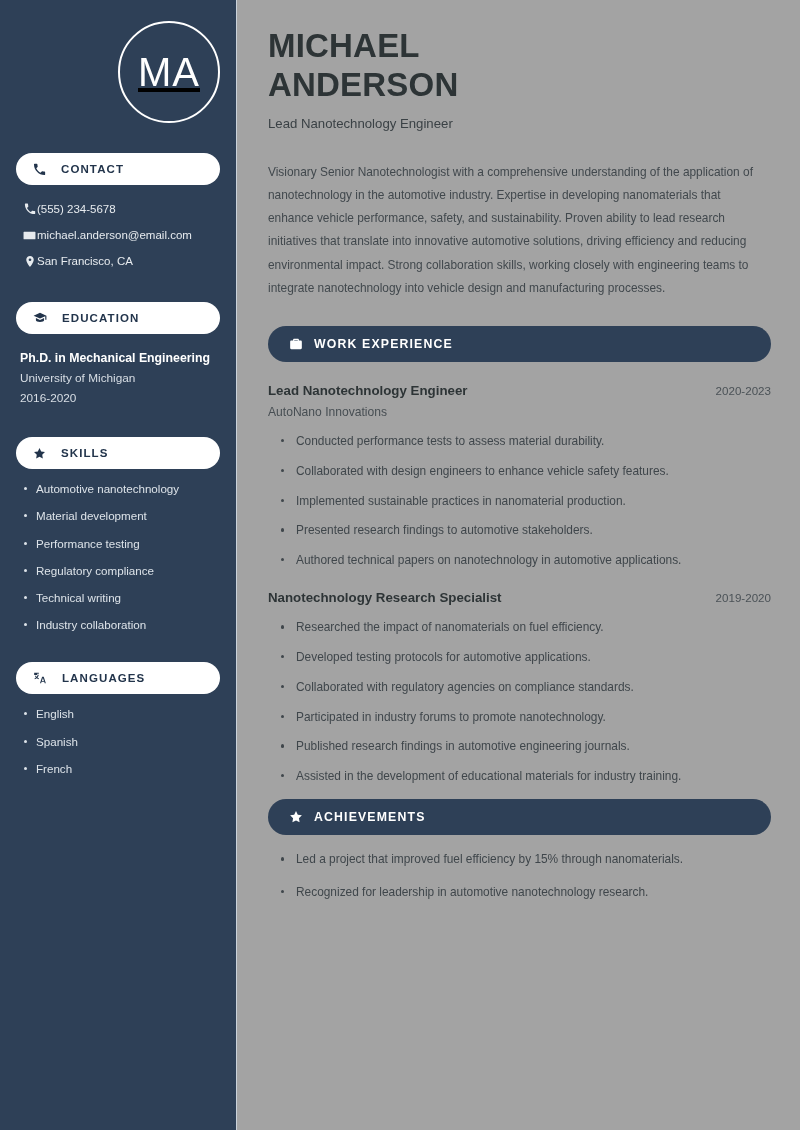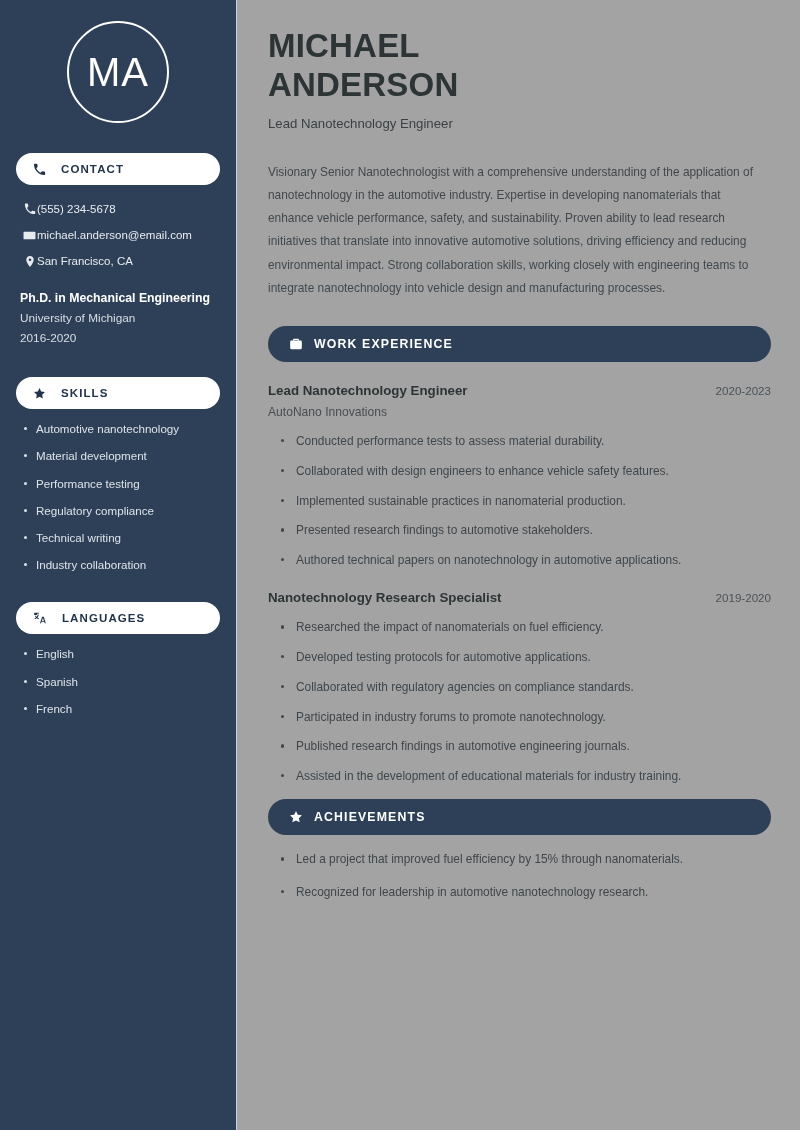--- a/index.html
+++ b/index.html
@@ -27,22 +27,23 @@
     height: 1130px;
     background: #2e4057;
     flex: 0 0 237px;
     border-right: 1px solid #c9d1da;
     padding: 0 16px;
     position: relative;
   }
 
   .avatar-wrap {
     display: flex;
-    justify-content: center;
+    justify-content: flex-end;
     margin-top: 21px;
+    text-decoration: underline;
   }
   .avatar {
     width: 102px;
     height: 102px;
     border: 2px solid #ffffff;
     border-radius: 50%;
     display: flex;
     align-items: center;
     justify-content: center;
   }
@@ -266,20 +267,31 @@
       <div class="contact-row">
         <span class="icon">
           <svg width="12" height="13" viewBox="0 0 24 24" fill="#e7ebef">
             <path d="M12 1C7.9 1 4.5 4.4 4.5 8.5c0 5.6 7.5 14.5 7.5 14.5s7.5-8.9 7.5-14.5C19.5 4.4 16.1 1 12 1zm0 10.2a2.7 2.7 0 110-5.4 2.7 2.7 0 010 5.4z"></path>
           </svg>
         </span>
         <span>San Francisco, CA</span>
       </div>
     </div>
 
+    <div class="education-pill-wrap">
+      <div class="side-pill">
+        <span class="icon">
+          <svg width="14" height="14" viewBox="0 0 24 24" fill="#22344b">
+            <path d="M12 3L1 8l11 5 9-4.1V15h2V8L12 3z"></path>
+            <path d="M5 12.2V16c0 1.7 3.1 3 7 3s7-1.3 7-3v-3.8l-7 3.2-7-3.2z"></path>
+          </svg>
+        </span>
+        <span class="pill-label">EDUCATION</span>
+      </div>
+    </div>
     <div class="edu-block">
       <div class="edu-degree">Ph.D. in Mechanical Engineering</div>
       <div class="edu-school">University of Michigan</div>
       <div class="edu-years">2016-2020</div>
     </div>
 
     <div class="skills-pill-wrap">
       <div class="side-pill">
         <span class="icon">
           <svg width="13" height="13" viewBox="0 0 24 24" fill="#22344b">

